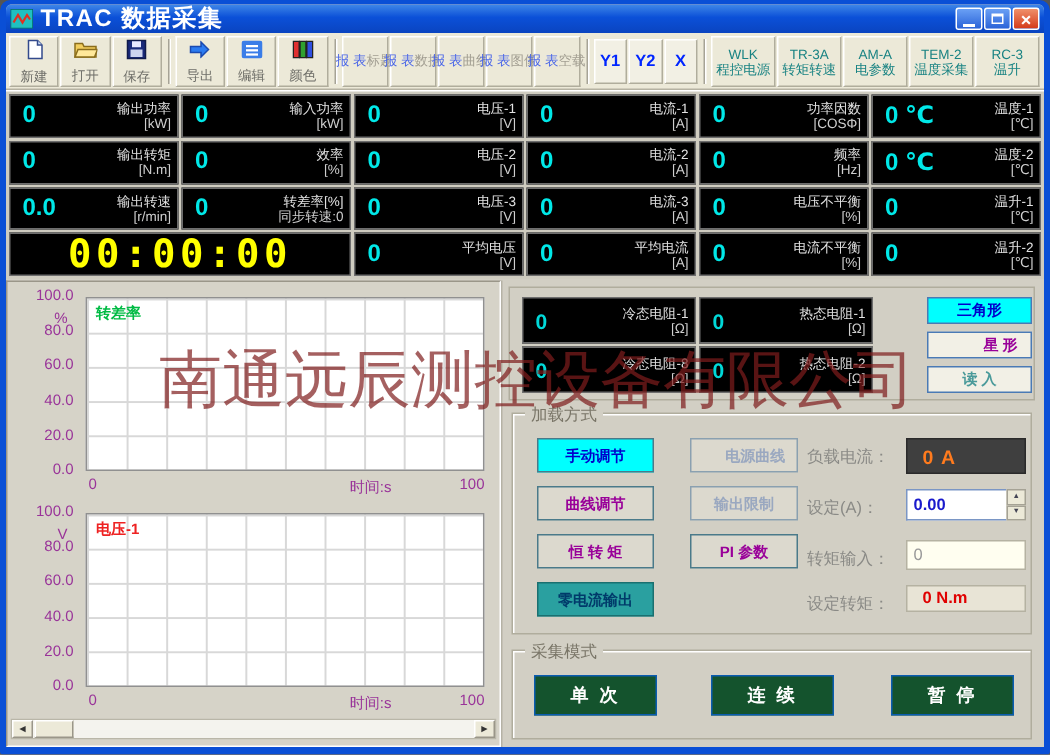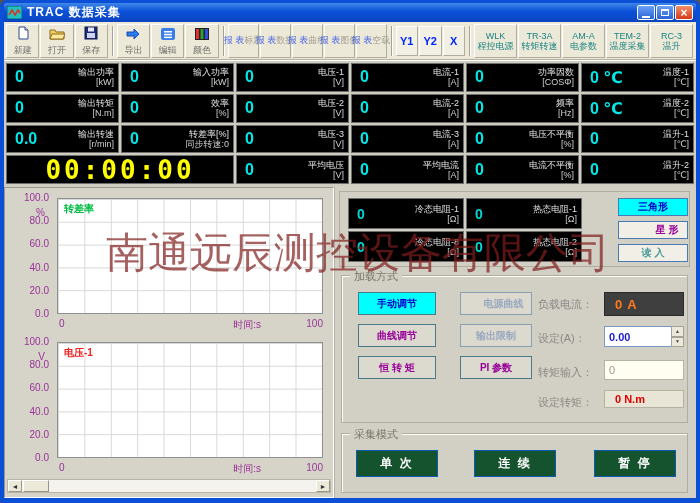--- a/index.html
+++ b/index.html
@@ -7,21 +7,21 @@
   #window{
     position:relative;width:700px;height:503px;
     border:3px solid #0a4fd6;border-left-width:4px;border-right-width:4px;border-bottom-width:5px;
     border-radius:7px 7px 2px 2px;background:#d2cfc4;overflow:hidden;
     font-family:"Liberation Sans","DejaVu Sans",sans-serif;
   }
   
   #titlebar{height:19px;background:linear-gradient(180deg,#3f87e8 0%,#0b50d8 45%,#0a44c0 100%);
     display:flex;align-items:center;padding:0 3px;color:#fff;}
   #titlebar .ticon{width:16px;height:14px;margin-right:4px;display:flex;align-items:center;}
-  #titlebar .ttext{font-size:12px;font-weight:bold;letter-spacing:1px;flex:1;white-space:nowrap;}
+  #titlebar .ttext{font-size:16px;font-weight:bold;letter-spacing:1px;flex:1;white-space:nowrap;}
   .wbtn{width:18px;height:15px;margin-left:1px;border:1px solid #fff;border-radius:2px;
     background:linear-gradient(#6aa0f5,#2a63d8);display:flex;align-items:center;justify-content:center;}
   .wbtn.close{background:linear-gradient(#f0906a,#d43a1a);} 
   .gl-min{width:8px;height:2px;background:#fff;margin-top:8px;}
   .gl-max{width:8px;height:7px;border:1px solid #fff;border-top-width:2px;}
   .gl-close{color:#fff;font-size:12px;font-weight:bold;line-height:12px;}
   
   #toolbar{height:38px;background:#ece9d8;border-bottom:1px solid #b5b2a2;display:flex;align-items:center;padding:1px 2px;}
   .tsep{width:2px;height:30px;border-left:1px solid #a6a396;border-right:1px solid #fff;margin:0 3px;}
   .tbtn{width:34px;height:34px;display:flex;flex-direction:column;align-items:center;justify-content:center;
@@ -479,20 +479,21 @@
             <div class="rbtn normal">星 形</div>
             <div class="rbtn muted">读 入</div>
           </div>
       </div>
 
       <div class="gbox" id="loadbox">
         <span class="gleg">加载方式</span>
       <div class="lbtn active" style="left: 16px; top: 16px;">手动调节</div>
           <div class="lbtn normal" style="left: 16px; top: 48px;">曲线调节</div>
           <div class="lbtn normal" style="left: 16px; top: 80px;">恒 转 矩</div>
+          <div class="lbtn teal" style="left: 16px; top: 112px;">零电流输出</div>
           <div class="lbtn col2 disabled" style="top: 16px; padding-left: 15px;">电源曲线</div>
           <div class="lbtn col2 disabled" style="top: 48px;">输出限制</div>
           <div class="lbtn col2 normal" style="top: 80px;">PI 参数</div>
           <span class="flab" style="top: 21px;">负载电流：</span>
           <div class="ffield" style="top: 16px;">
             <div class="fdark">0 A</div>
           </div>
           <span class="flab" style="top: 55px;">设定(A)：</span>
           <div class="ffield" style="top: 50px;">
             <div class="fspin-val">0.00</div>

